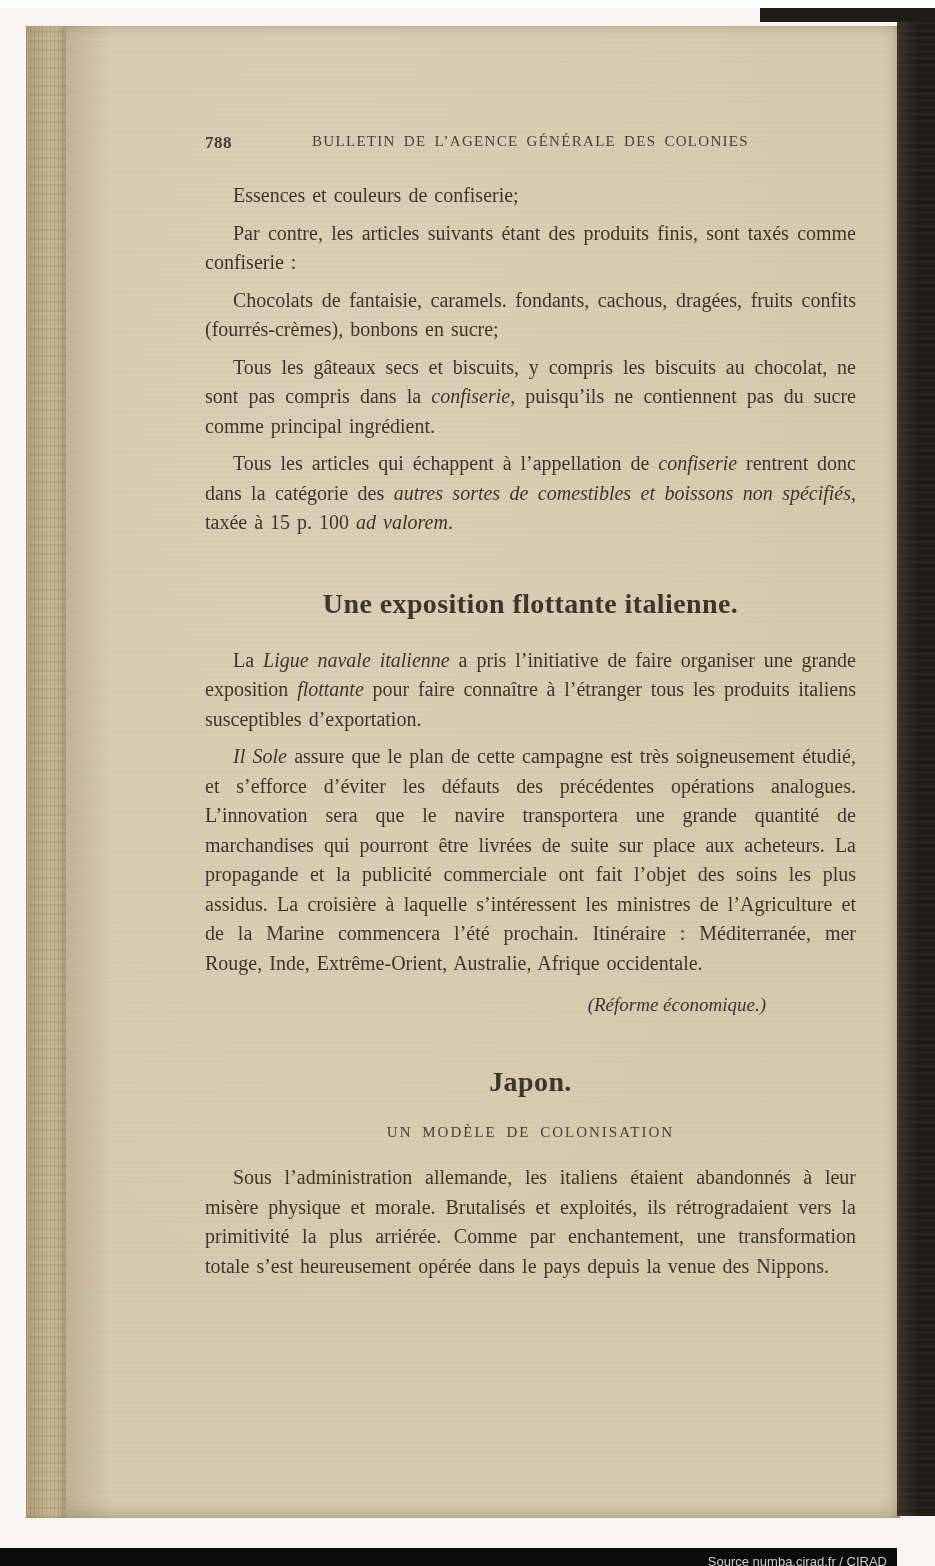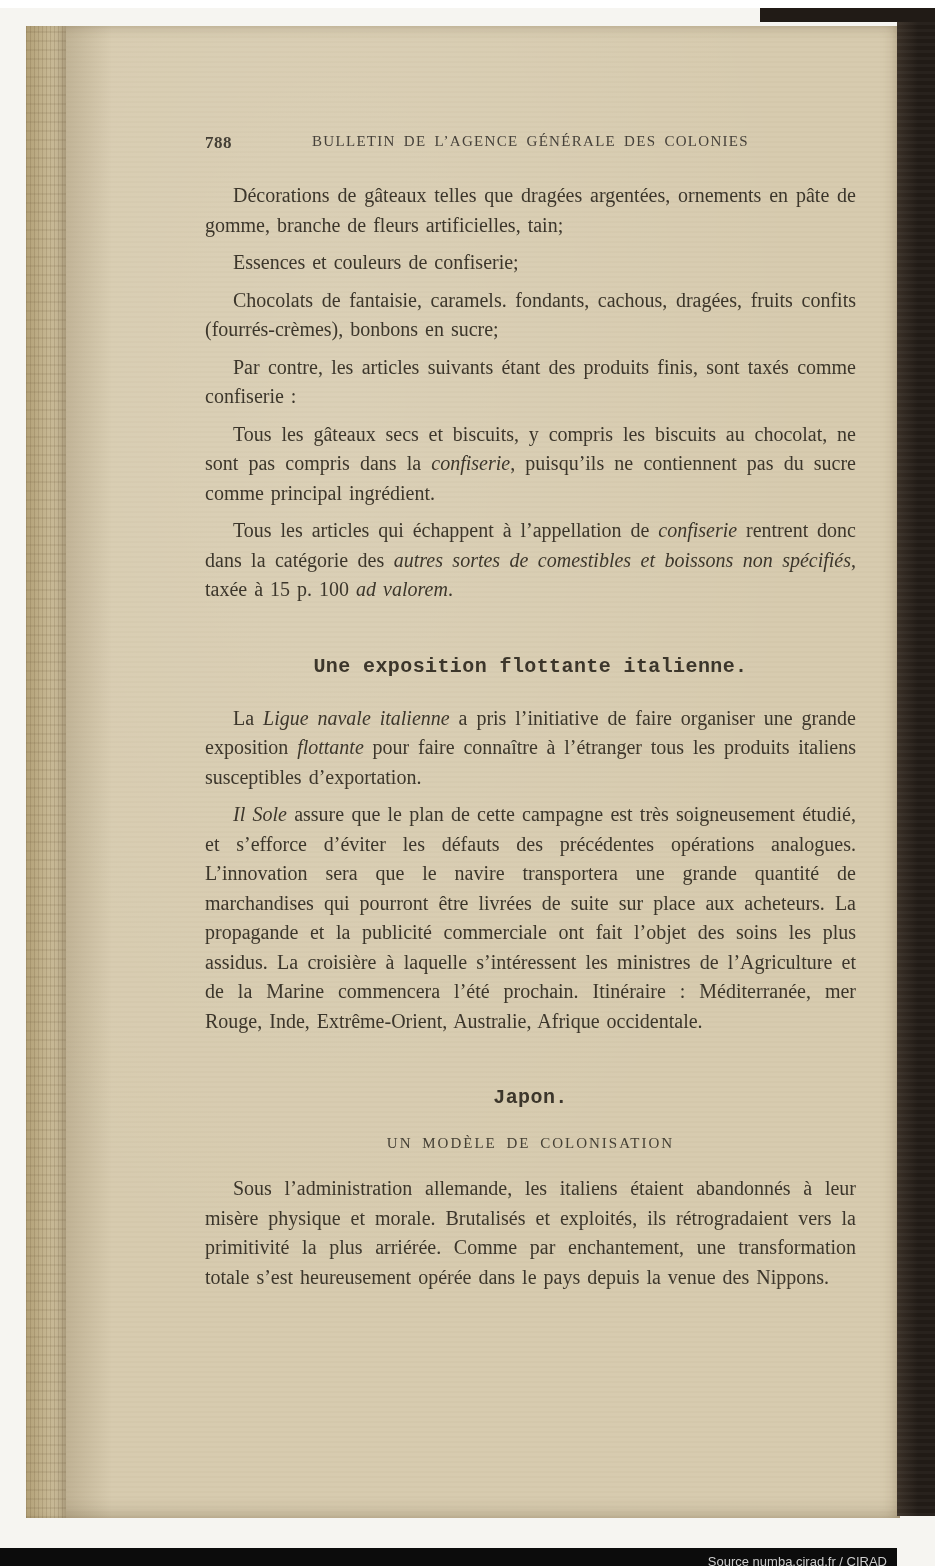--- a/index.html
+++ b/index.html
@@ -120,24 +120,23 @@
     font-size: 20px;
     line-height: 29.5px;
     text-align: justify;
     text-indent: 28px;
     margin: 8px 0 0 0;
     word-spacing: 2px;
   }
   .heading {
     text-align: center;
     font-weight: bold;
-    font-size: 20px;
+    font-size: 28px;
     margin: 50px 0 26px 0;
     letter-spacing: 0.4px;
-    font-family: Liberation Mono, monospace;
   }
   .subheading {
     text-align: center;
     font-size: 15px;
     letter-spacing: 2px;
     word-spacing: 4px;
     margin: 0 0 22px 0;
     color: #454035;
   }
   .attribution {
@@ -157,29 +156,29 @@
     <div class="binding"></div>
     <div class="gutter-shadow"></div>
 
     <div class="page-content">
       <div class="running-head">
         <span class="page-number">788</span>
         <div class="running-title">BULLETIN DE L’AGENCE GÉNÉRALE DES COLONIES</div>
       </div>
 
       <div class="blocks">
-          <p class="block para"><span>Décorations de gâteaux telles que dragées argentées, ornements en pâte de gomme, branche de fleurs artificielles, tain;</span></p>
           <p class="block para"><span>Essences et couleurs de confiserie;</span></p>
+          <p class="block para"><span>Par contre, les articles suivants étant des produits finis, sont taxés comme confiserie :</span></p>
           <p class="block para"><span>Chocolats de fantaisie, caramels. fondants, cachous, dragées, fruits confits (fourrés-crèmes), bonbons en sucre;</span></p>
-          <p class="block para"><span>Par contre, les articles suivants étant des produits finis, sont taxés comme confiserie :</span></p>
           <p class="block para"><span>Tous les gâteaux secs et biscuits, y compris les biscuits au chocolat, ne sont pas compris dans la </span><span class="it">confiserie</span><span>, puisqu’ils ne contiennent pas du sucre comme principal ingrédient.</span></p>
           <p class="block para"><span>Tous les articles qui échappent à l’appellation de </span><span class="it">confiserie</span><span> rentrent donc dans la catégorie des </span><span class="it">autres sortes de comestibles et boissons non spécifiés</span><span>, taxée à 15 p. 100 </span><span class="it">ad valorem</span><span>.</span></p>
           <div class="block heading"><span>Une exposition flottante italienne.</span></div>
           <p class="block para"><span>La </span><span class="it">Ligue navale italienne</span><span> a pris l’initiative de faire organiser une grande exposition </span><span class="it">flottante</span><span> pour faire connaître à l’étranger tous les produits italiens susceptibles d’exportation.</span></p>
           <p class="block para"><span class="it">Il Sole</span><span> assure que le plan de cette campagne est très soigneusement étudié, et s’efforce d’éviter les défauts des précédentes opérations analogues. L’innovation sera que le navire transportera une grande quantité de marchandises qui pourront être livrées de suite sur place aux acheteurs. La propagande et la publicité commerciale ont fait l’objet des soins les plus assidus. La croisière à laquelle s’intéressent les ministres de l’Agriculture et de la Marine commencera l’été prochain. Itinéraire : Méditerranée, mer Rouge, Inde, Extrême-Orient, Australie, Afrique occidentale.</span></p>
+          <div class="block attribution"><span class="it">(Réforme économique.)</span></div>
           <div class="block heading"><span>Japon.</span></div>
           <div class="block subheading"><span>UN MODÈLE DE COLONISATION</span></div>
           <p class="block para"><span>Sous l’administration allemande, les italiens étaient abandonnés à leur misère physique et morale. Brutalisés et exploités, ils rétrogradaient vers la primitivité la plus arriérée. Comme par enchantement, une transformation totale s’est heureusement opérée dans le pays depuis la venue des Nippons.</span></p>
         </div>
     </div>
   </div>
 
   <div class="cover-right"></div>
   <div class="cover-top"></div>
 

